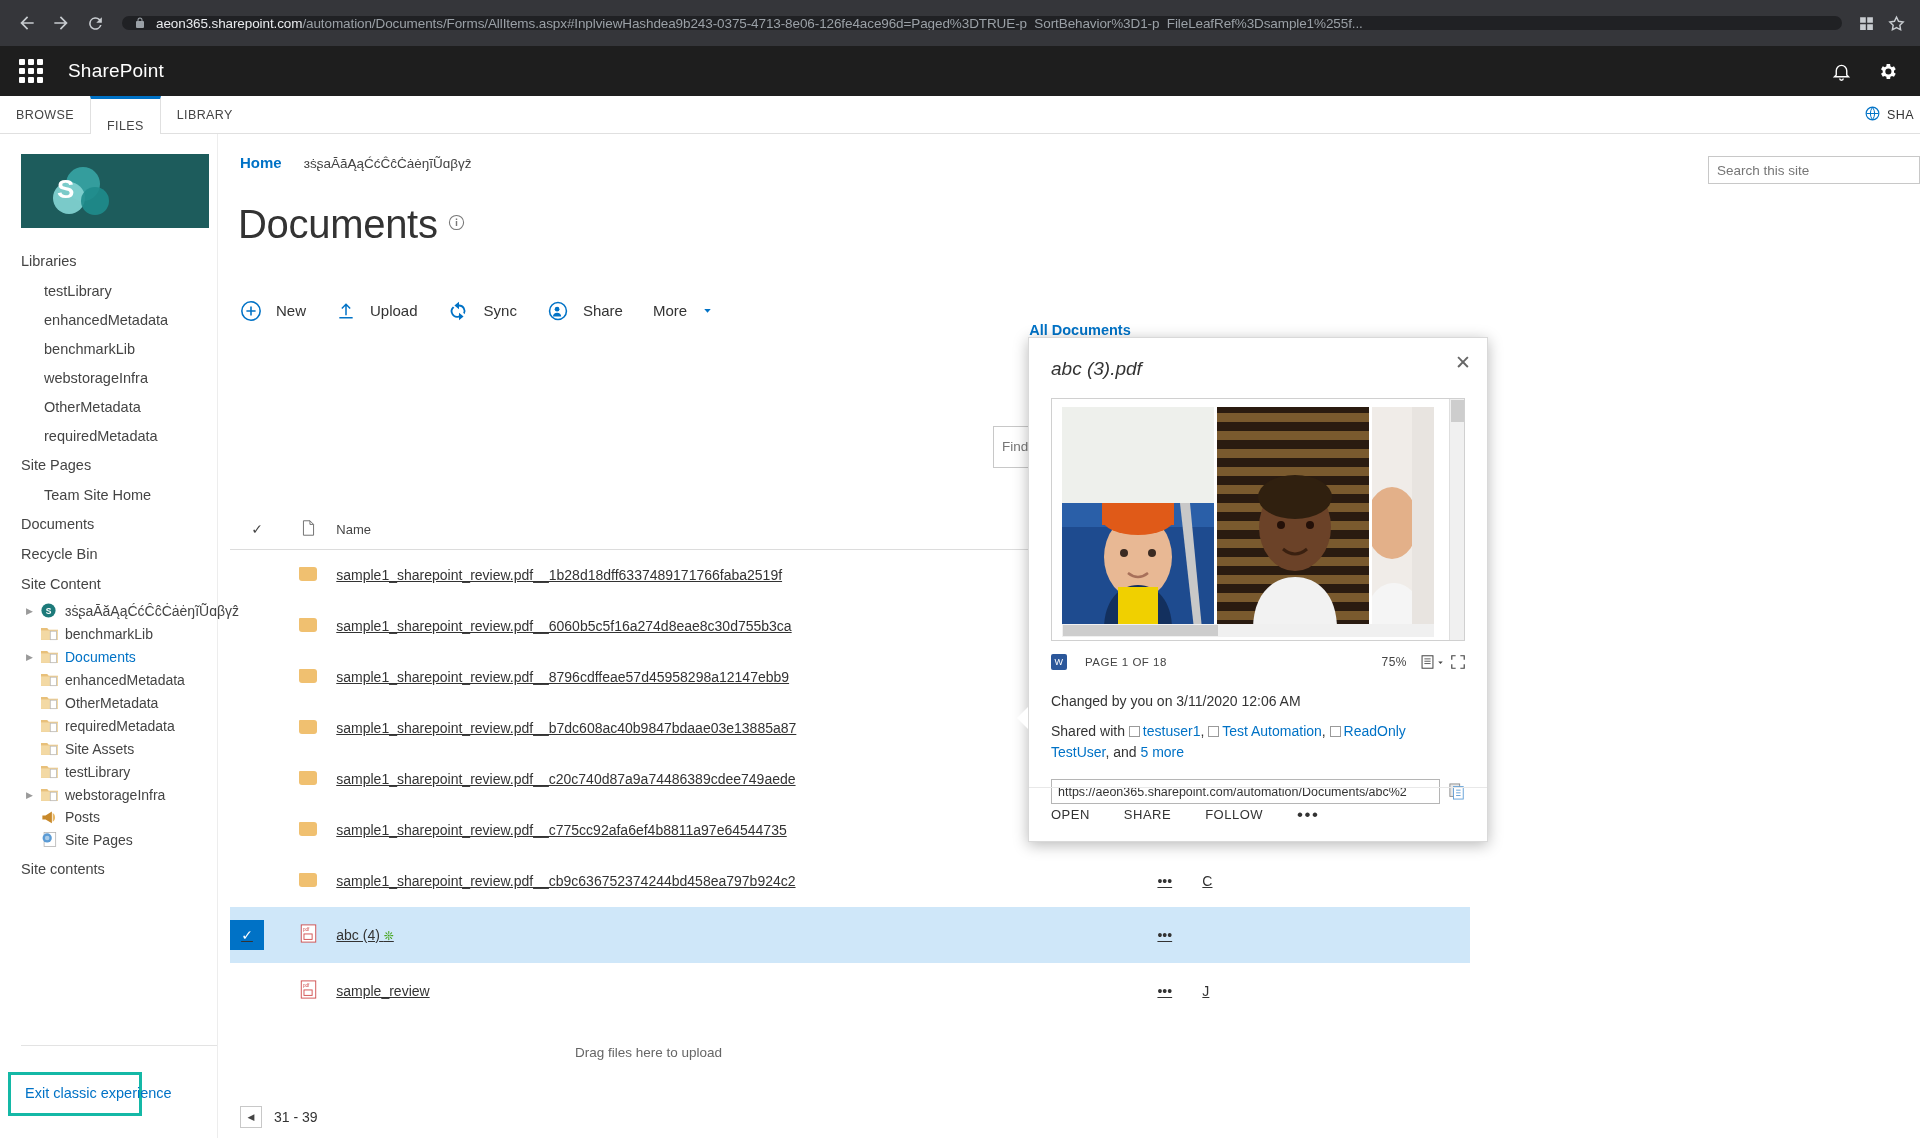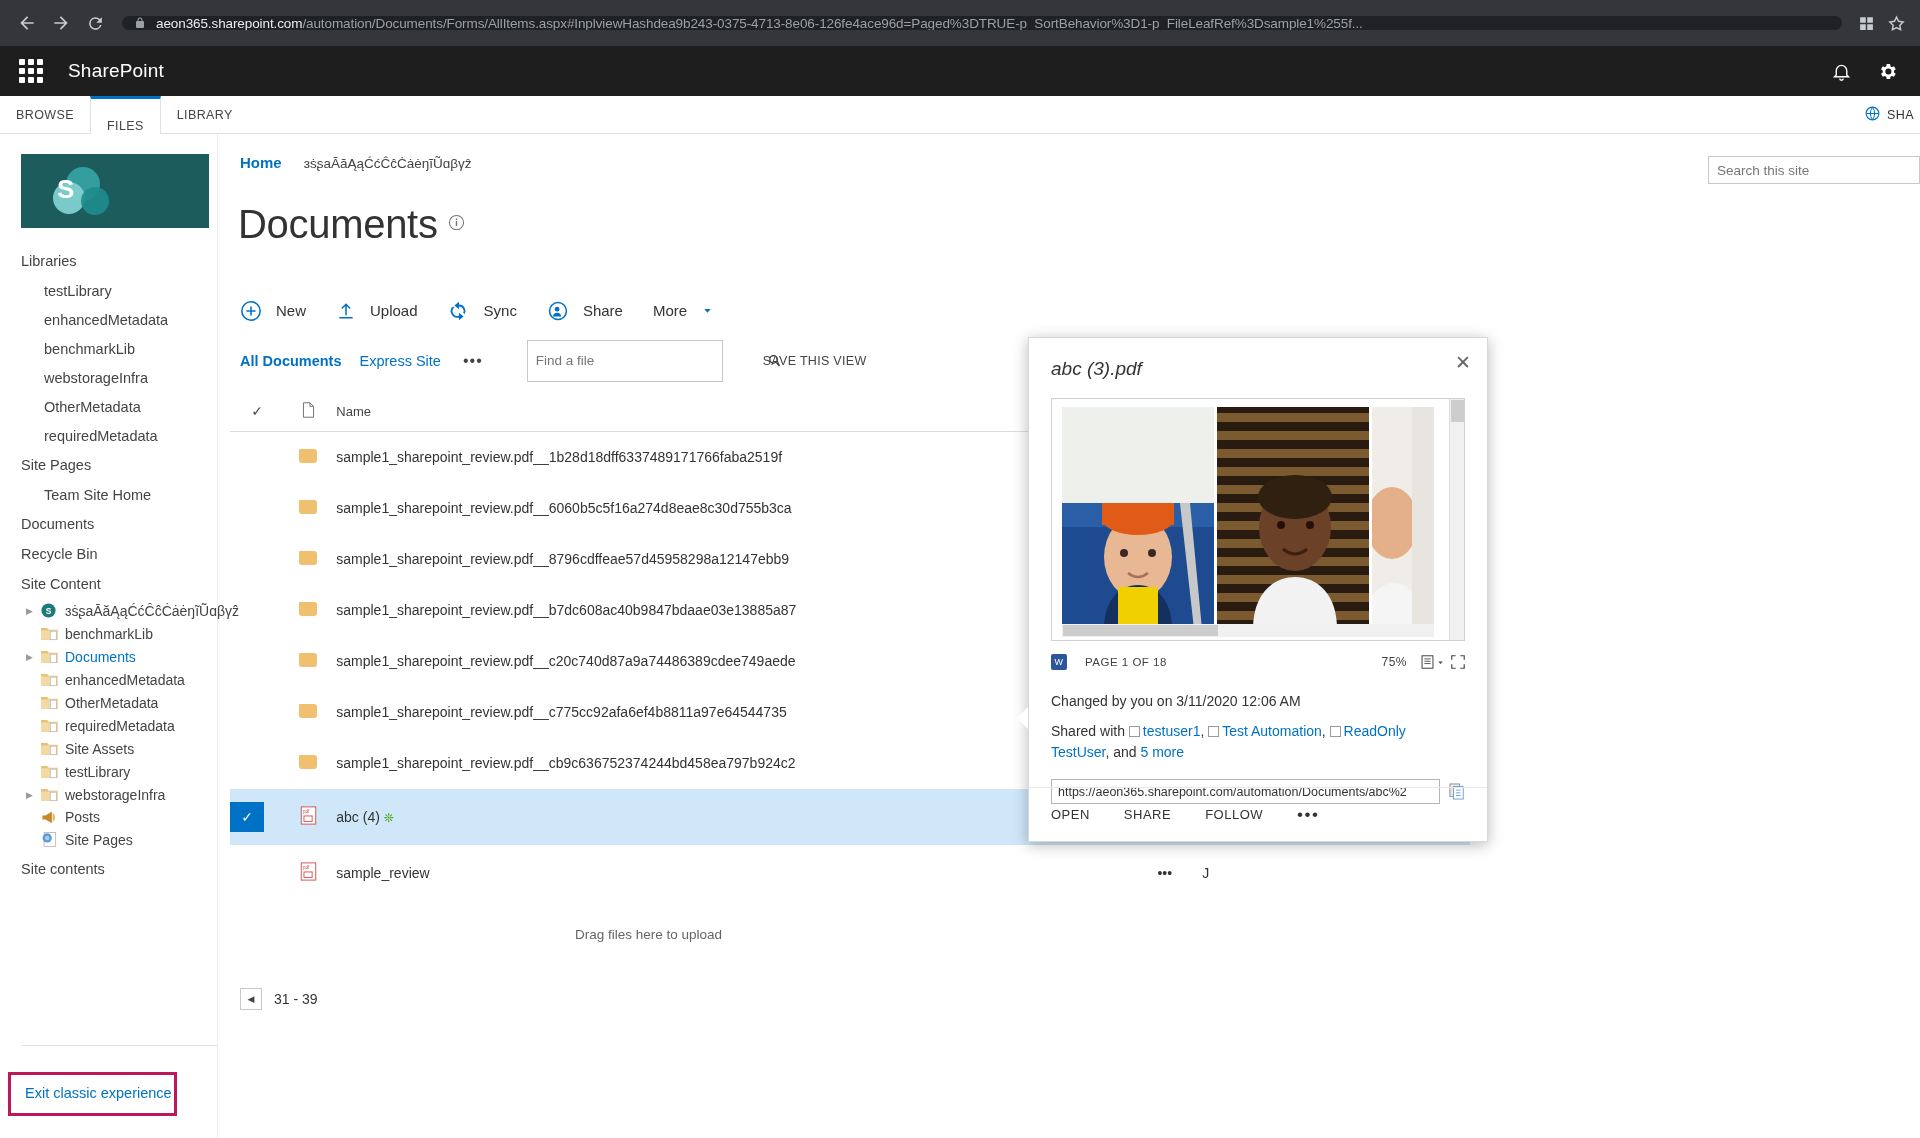--- a/index.html
+++ b/index.html
@@ -90,39 +90,39 @@
     display: flex; align-items: center; cursor: pointer; white-space: nowrap;
   }
   .tree-item .twisty {
     width: 12px; flex: 0 0 12px; color: #9a9a9a; font-size: 9px; margin-right: 2px;
   }
   .tree-item .tico { flex: 0 0 20px; margin-right: 5px; display:flex; align-items:center;}
   .tree-item.link-blue .tlabel { color: #0072c6; }
   #site-contents-link { font-size: 14.5px; color: #444; padding: 10px 0 7px 21px; cursor:pointer;}
   #exit-classic-wrap {
     position: absolute; bottom: 22px; left: 8px;
-    border: 3px solid #be185d; padding: 9px 14px 11px 14px; width: 169px;
+    border: 3px solid #14b8a6; padding: 9px 14px 11px 14px; width: 134px;
   }
   #exit-classic-divider { position:absolute; left: 21px; right: 0; bottom: 92px;
       border-top: 1px solid #e3e3e3; }
   #exit-classic { color: #0072c6; font-size: 14.5px; cursor: pointer; white-space: nowrap;}
   
   #main { flex: 1 1 auto; padding: 20px 0 0 12px; position: relative; overflow: hidden;}
   #breadcrumb { display: flex; align-items: baseline; gap: 22px; padding-left: 10px; }
   #breadcrumb .bc-home { color: #0072c6; font-size: 15px; font-weight: bold; cursor: pointer; }
   #breadcrumb .bc-sep { color: #444; font-size: 13.5px; }
   #page-title-row { display: flex; align-items: center; gap: 10px; padding-left: 8px; margin-top: 4px; }
   #page-title { font-size: 40px; color: #333; font-weight: normal; letter-spacing: -0.3px;}
   #info-icon { color: #666; }
   
   #cmdbar { display: flex; align-items: center; gap: 30px; margin-top: 26px; padding-left: 10px; }
   .cmd { display: flex; align-items: center; gap: 14px; font-size: 15px; color: #333; cursor: pointer; }
   .cmd .cico { display:flex; align-items:center; color:#0072c6; }
   
-  #viewbar { display: flex; align-items: center; gap: 18px; margin-top: 18px; padding-left: 10px; }
+  #viewbar { display: flex; align-items: center; gap: 18px; padding-left: 10px; flex-direction: column; }
   .viewtab { font-size: 14.5px; color: #0072c6; cursor: pointer; }
   .viewtab.active { font-weight: bold; }
   .viewdots { color: #444; font-size: 16px; letter-spacing:1px; cursor:pointer; padding: 0 4px;}
   #find-file {
     width: 196px; height: 42px; border: 1px solid #c8c8c8; background: #fff;
     display: flex; align-items: center; margin-left: 22px; gap: 46px;
   }
   #find-file input {
     border: 0; outline: none; flex: 1 1 auto; font-size: 13.5px; color: #333;
     padding: 0 8px; font-family: inherit; background: transparent;
@@ -133,20 +133,21 @@
   
   #doclist { margin-top: 14px; width: 100%; }
   #doclist table { border-collapse: collapse; width: 1240px; table-layout: fixed; }
   #doclist th {
     font-size: 13px; color: #444; font-weight: normal; text-align: left;
     padding: 6px 4px 10px 4px; border-bottom: 1px solid #dcdcdc;
   }
   #doclist td {
     font-size: 14px; color: #333; padding: 17px 4px; white-space: nowrap;
     overflow: hidden;
+    text-decoration: underline;
   }
   tr.docrow { height: 30px; }
   tr.docrow.selected { background: #cfe7f9; }
   .col-check { width: 34px; text-align: center !important; }
   .col-type  { width: 30px; text-align: center !important; }
   .col-name  { width: 500px; }
   .col-dots  { width: 42px; text-align: center !important; }
   .col-mod   { width: 170px; }
   .check-head { color: #444; font-size: 14px; }
   tr.selected .checkmark { background: #0072c6; color: #fff; width: 34px; height: 30px;

